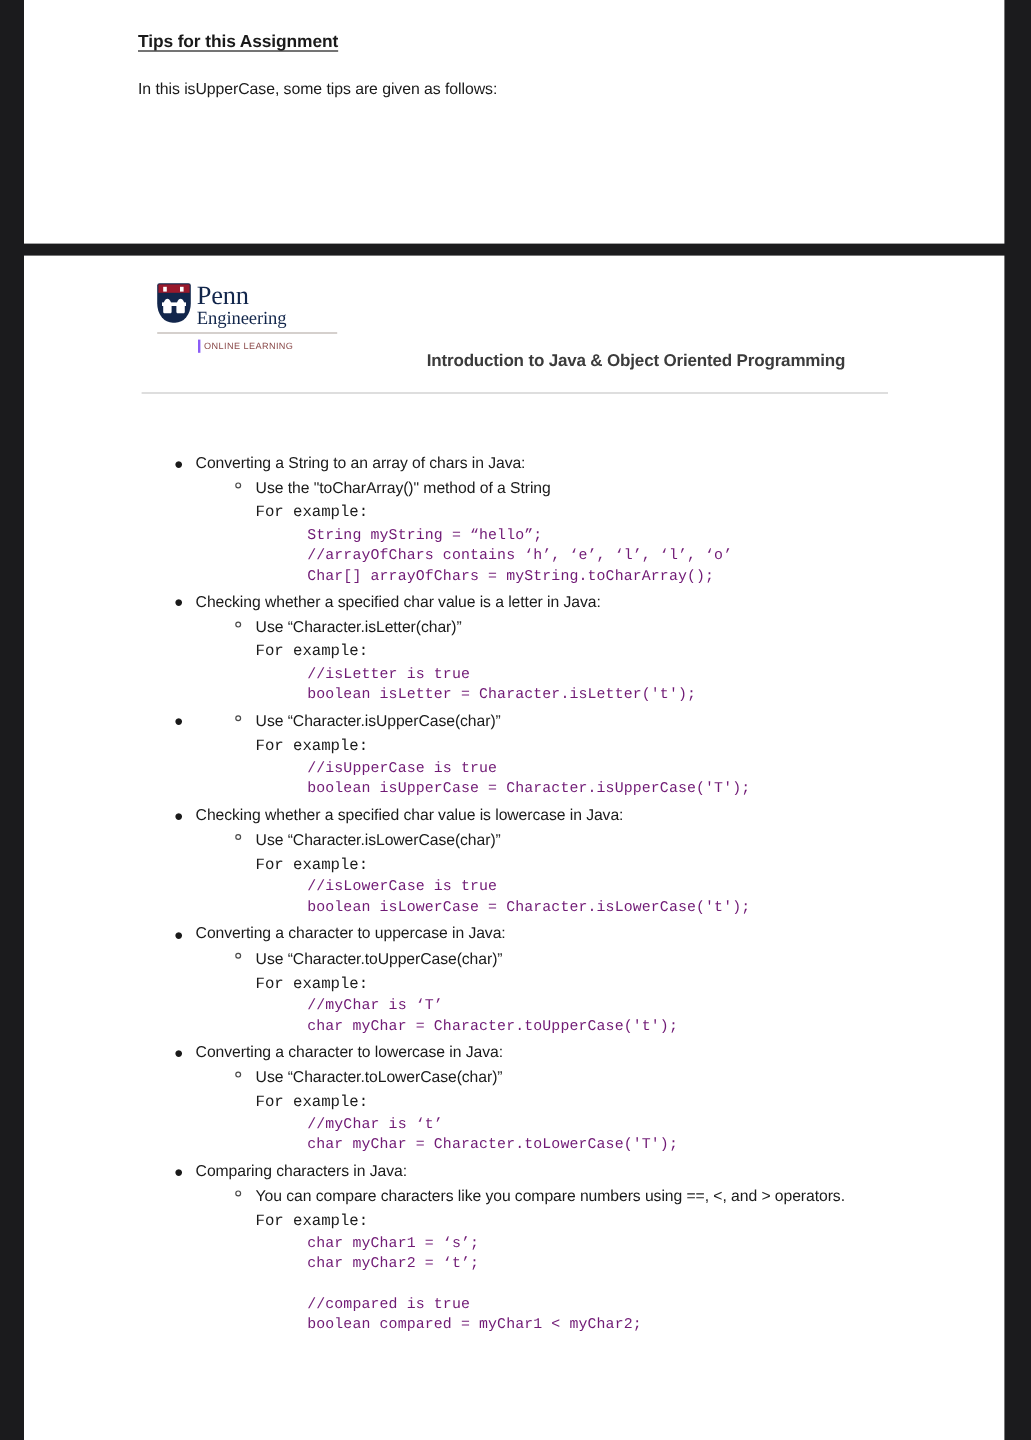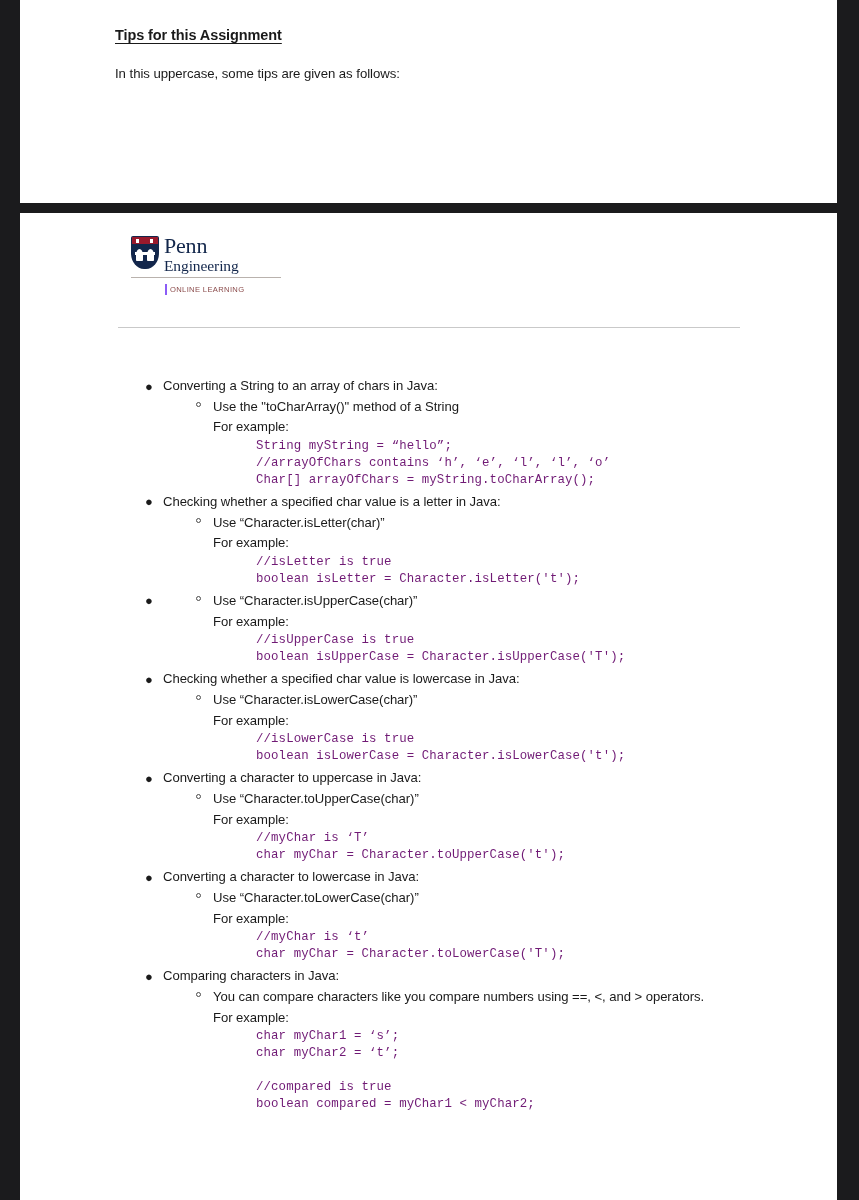--- a/index.html
+++ b/index.html
@@ -250,41 +250,42 @@
     border-radius: 50%;
   }
 
   .forex {
     padding-left: 193px;
     font-size: 13.1px;
     color: #1a1a1a;
     line-height: 1.35;
     letter-spacing: -0.05px;
     margin-top: 3px;
+    font-family: Liberation Mono, monospace;
   }
 
   .code {
     padding-left: 236px;
     font-family: "Liberation Mono", "DejaVu Sans Mono", monospace;
     font-size: 12.4px;
     color: #701a75;
     line-height: 1.37;
     white-space: pre;
     letter-spacing: 0.1px;
     margin-top: 2px;
   }
 </style>
 </head>
 <body>
 
 <div class="viewport">
 
   <div class="page page-top">
     <div class="tips-heading">Tips for this Assignment</div>
-    <div class="tips-body">In this uppercase, some tips are given as follows:</div>
+    <div class="tips-body">In this isUpperCase, some tips are given as follows:</div>
   </div>
 
   <div class="page page-main">
 
     <div class="doc-header">
 
       <div class="logo-block">
         <div class="logo-row">
           <div class="shield">
             <div class="shield-body"></div>
@@ -294,20 +295,21 @@
           </div>
           <div class="logo-words">
             <div class="logo-penn">Penn</div>
             <div class="logo-eng">Engineering</div>
           </div>
         </div>
         <div class="logo-rule"></div>
         <div class="logo-online">ONLINE LEARNING</div>
       </div>
 
+      <div class="course-title">Introduction to Java &amp; Object Oriented Programming</div>
 
       <div class="header-rule"></div>
     </div>
 
     <div class="content" id="topics-root">
         <div class="topic">
           <div class="lvl1"><span class="bullet">●</span><span>Converting a String to an array of chars in Java:</span></div>
           <div class="lvl2"><span class="bullet-o"></span><span>Use the "toCharArray()" method of a String</span></div>
           <div class="forex">For example:</div>
           <div class="code">String myString = “hello”;

